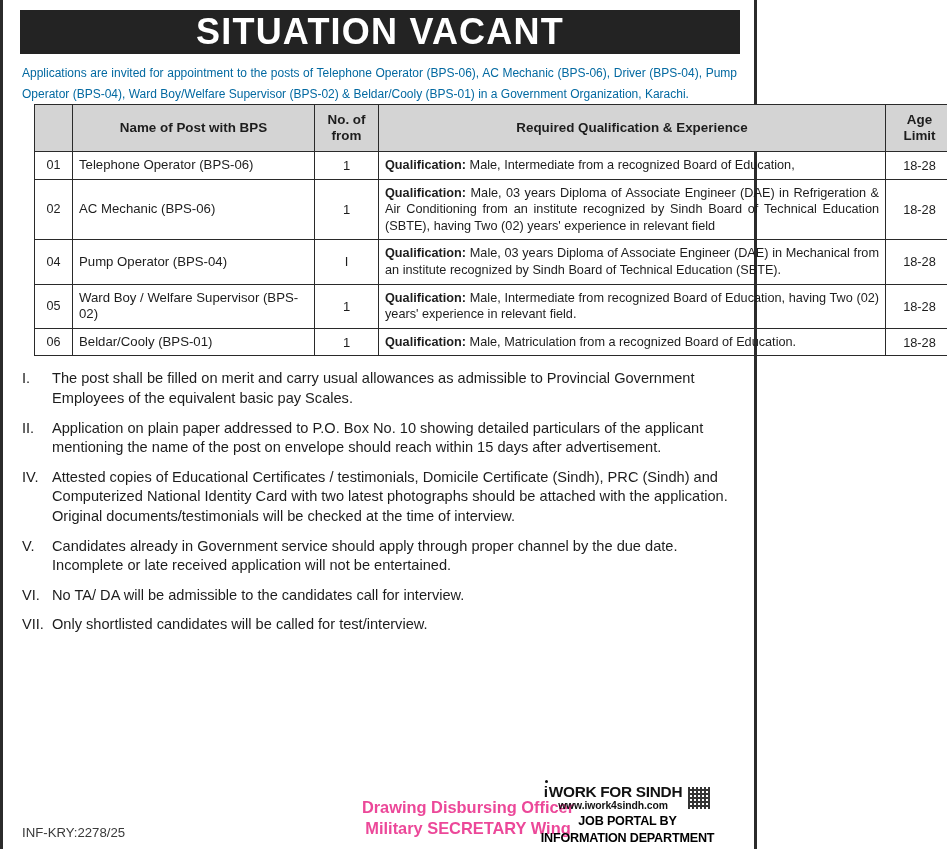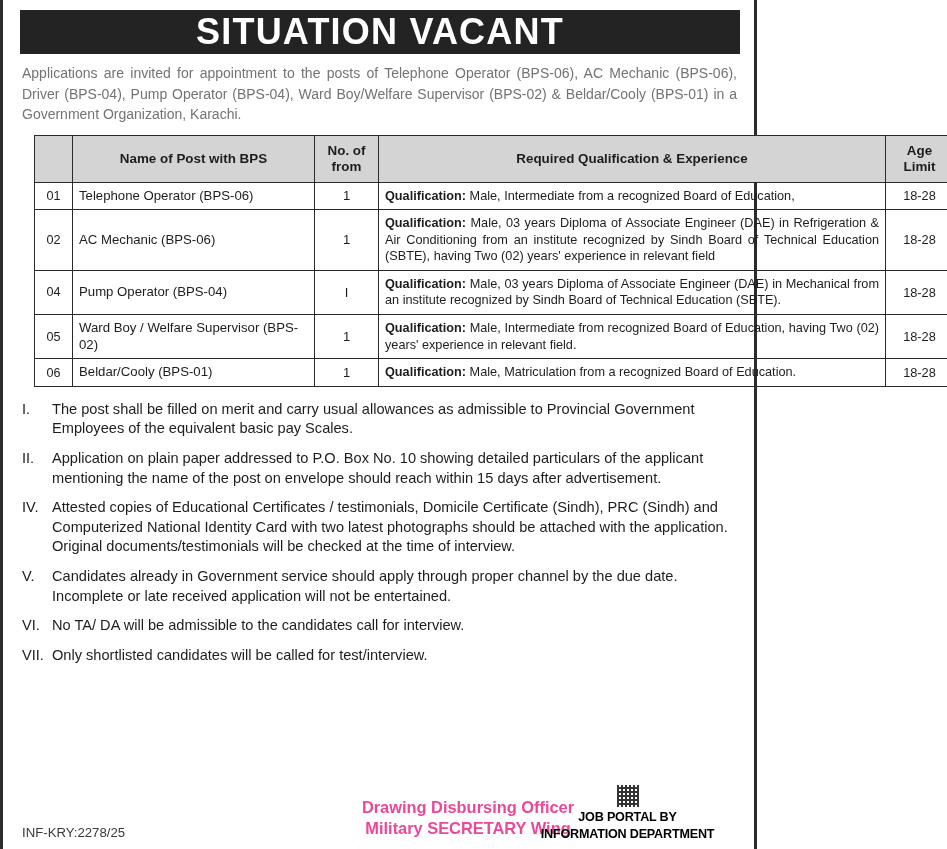--- a/index.html
+++ b/index.html
@@ -41,26 +41,26 @@
     color: #ffffff;
     font-size: 36px;
     font-weight: bold;
     letter-spacing: 1.2px;
     line-height: 1;
     font-family: "Liberation Sans", sans-serif;
   }
 
   
   .intro {
-    font-size: 14px;
+    font-size: 12px;
     line-height: 20.5px;
     text-align: justify;
     text-justify: inter-word;
-    margin: 0 3px 10px 2px;
-    color: #737373;
+    margin: 0 3px 0 2px;
+    color: #0369a1;
   }
 
   
   table.jobs {
     border-collapse: collapse;
     width: 919px;
     margin-left: 14px;
     table-layout: fixed;
     font-size: 12.6px;
   }
@@ -313,19 +313,23 @@
   <div class="footer">
     <div class="ref-no">INF-KRY:2278/25</div>
 
     <div class="signature">
       <div>Drawing Disbursing Officer</div>
       <div>Military SECRETARY Wing</div>
     </div>
 
     <div class="logo-block">
       <div class="logo-top">
+        <div class="logo-words">
+          <div class="iwork"><span class="dot-i">i</span><span>WORK FOR SINDH</span></div>
+          <div class="logo-url">www.iwork4sindh.com</div>
+        </div>
         <div class="qr"></div>
       </div>
       <div class="logo-sub">JOB PORTAL BY</div>
       <div class="logo-sub">INFORMATION DEPARTMENT</div>
     </div>
   </div>
 </div>
 
 </body></html>

